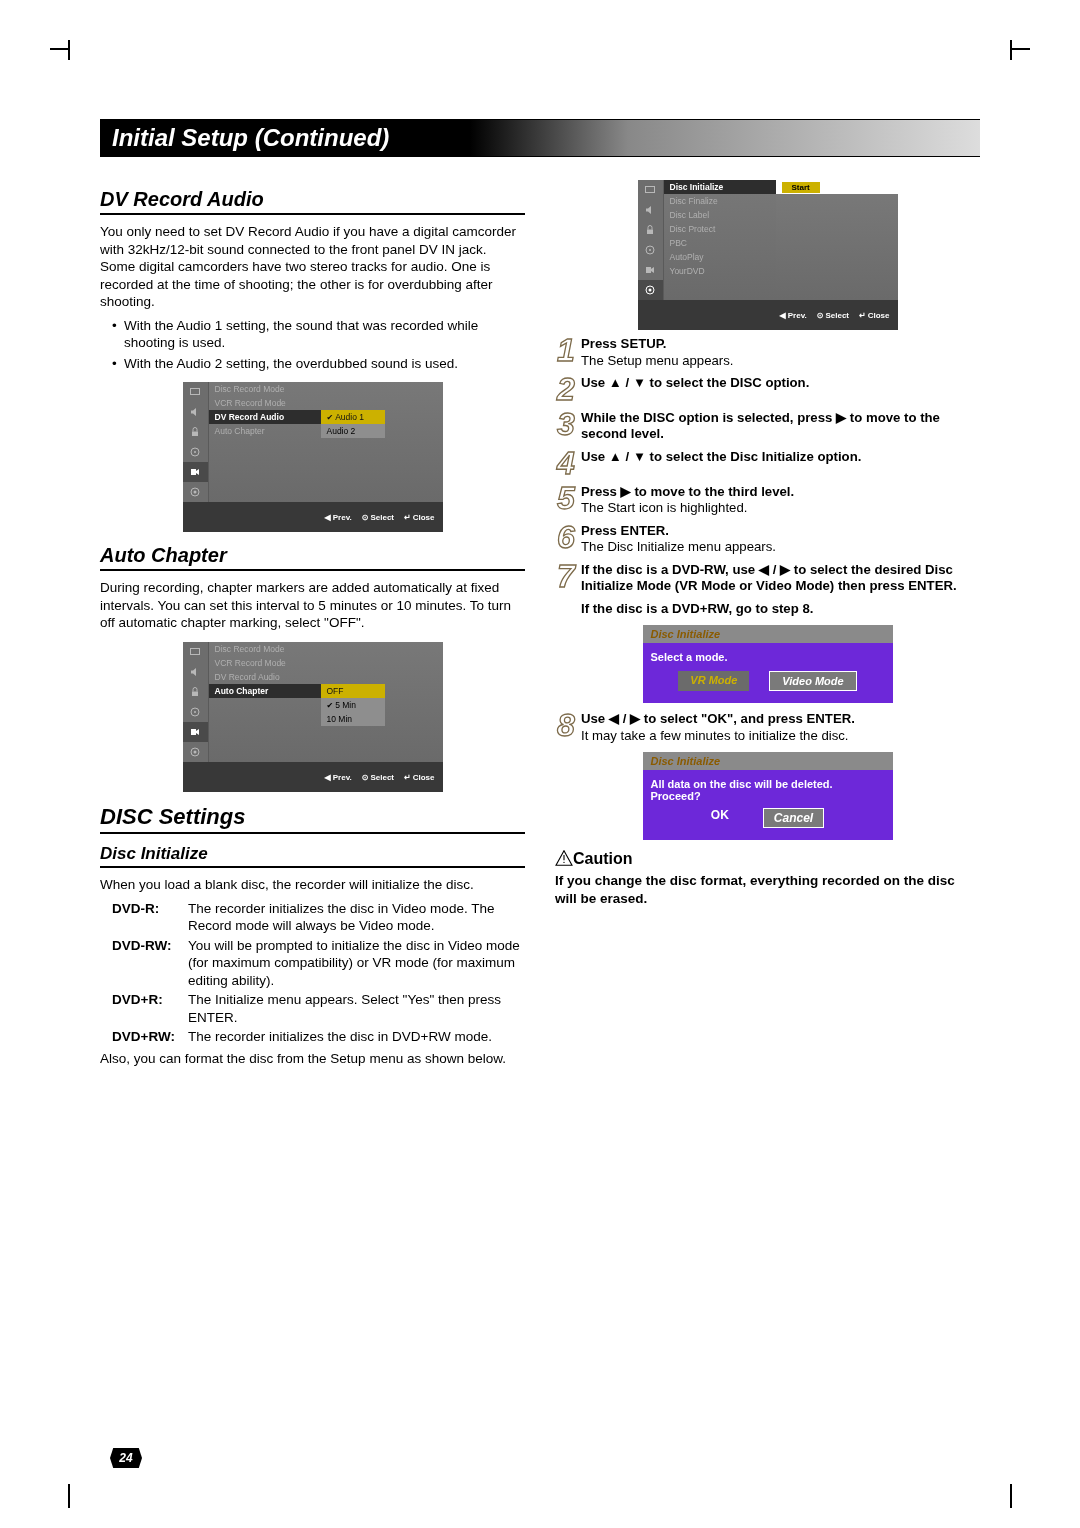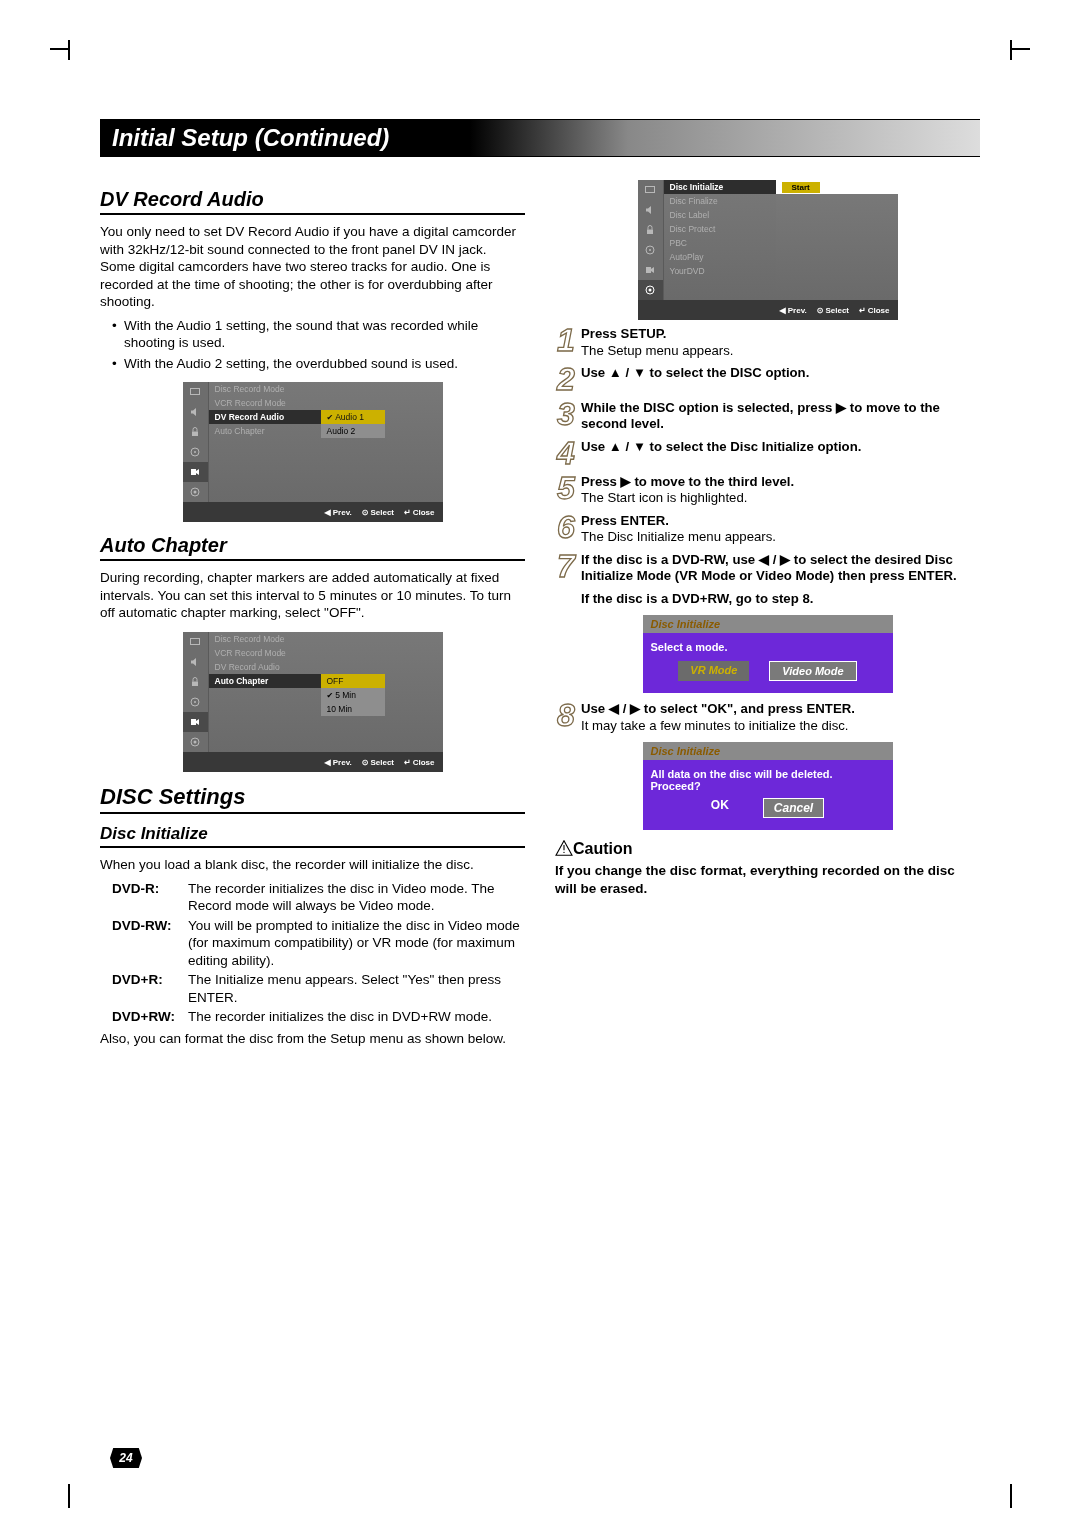--- a/index.html
+++ b/index.html
@@ -33,21 +33,21 @@
   .osd-icons .ic svg { width:12px; height:12px; fill:#b8b8b8; }
   .osd-list { width: 112px; background: linear-gradient(to bottom,#787878,#6a6a6a); color:#b0b0b0; }
   .osd-list .row { height: 14px; line-height: 14px; padding-left:6px; font-size:8.5px; }
   .osd-list .row.hl { background:#2d2d2d; color:#fff; font-weight:bold; }
   .osd-opts { width: 64px; background: linear-gradient(to bottom,#787878,#6a6a6a); color:#111; }
   .osd-opts .row { height: 14px; line-height:14px; padding-left:6px; font-size:8.5px; font-weight:normal; }
   .osd-opts .row.hl { background:#ccb100; }
   .osd-opts .row.sub { background:#8e8e8e; color:#000; }
   .osd-opts .chk::before { content:"✔"; margin-right:2px; font-size:8px; }
   .osd-right { flex:1; background: linear-gradient(to bottom,#787878,#6a6a6a); }
-  .osd-foot { background:#383838; color:#fff; font-weight:bold; height:20px; display:flex; justify-content:flex-end; align-items:center; gap:10px; padding-right:8px; font-size:8px; }
+  .osd-foot { background:#383838; color:#fff; font-weight:bold; height:30px; display:flex; justify-content:flex-end; align-items:center; gap:10px; padding-right:8px; font-size:8px; }
   .osd-foot span::before { font-family: inherit; margin-right:2px; }
   .osd-foot .prev::before { content:"◀"; }
   .osd-foot .sel::before { content:"⊙"; }
   .osd-foot .close::before { content:"↵"; }
   .osd-right2 { flex:1; display:flex; flex-direction:column; }
   .start-row { height:14px; display:flex; align-items:center; }
   .start-btn { background:#ccb100; color:#000; font-weight:bold; font-size:8px; padding:1px 10px; margin-left:6px; }
   .disc-types { font-size: 13.5px; line-height:1.3; }
   .disc-types .dt { display:flex; margin-bottom:2px; }
   .disc-types .dt .lbl { font-weight:bold; min-width:76px; }

